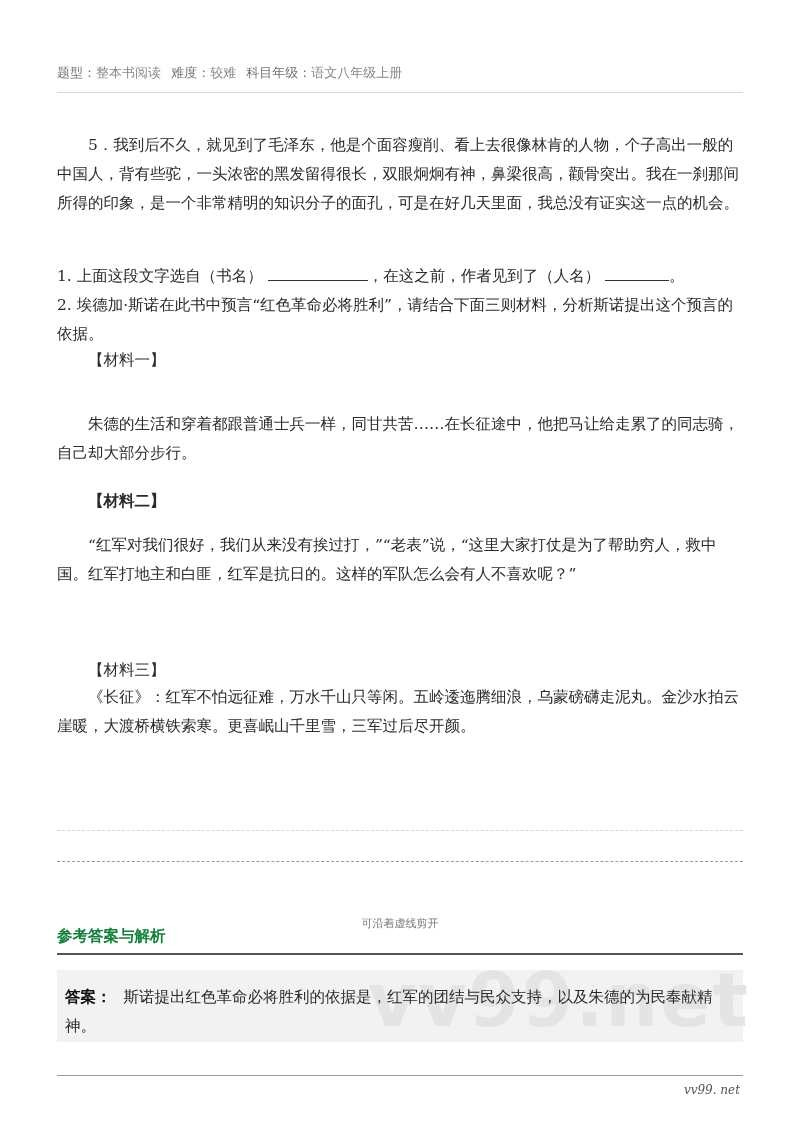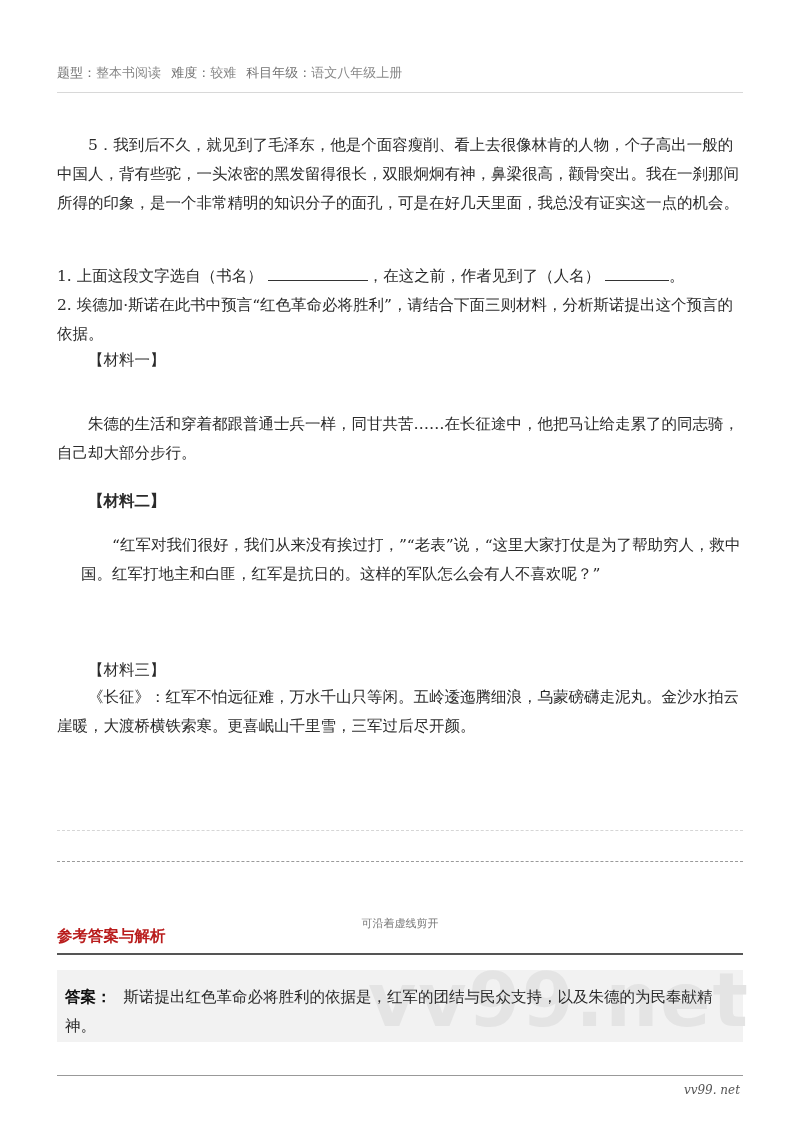--- a/index.html
+++ b/index.html
@@ -15,21 +15,21 @@
 
   .para { position: absolute; left: 57px; width: 686px; font-size: 15.5px; line-height: 29px; color: #2a2a2a; }
   .indent { text-indent: 31px; }
   .blank { display: inline-block; border-bottom: 1px solid #333; height: 14px; vertical-align: baseline; }
 
   .dash1 { position: absolute; left: 57px; top: 830px; width: 686px; border-top: 1px dashed #d6d6d6; }
   .dash2 { position: absolute; left: 57px; top: 861px; width: 686px; border-top: 1.5px dashed #9a9a9a; }
   .cut-label { position: absolute; left: 0; width: 800px; top: 876px; text-align: center; font-size: 11px; color: #777;
                font-family: "DejaVu Sans", "Liberation Sans", sans-serif; margin-top: 40px; }
 
-  .ans-title { position: absolute; left: 57px; top: 926px; font-size: 15.5px; font-weight: bold; color: #b91c1c;
+  .ans-title { position: absolute; left: 57px; top: 926px; font-size: 15.5px; font-weight: bold; color: #15803d;
                font-family: "DejaVu Sans", "Liberation Sans", sans-serif; }
   .ans-rule { position: absolute; left: 57px; top: 953px; width: 686px; height: 2px; background: #555; }
   .ans-box { position: absolute; left: 57px; top: 970px; width: 686px; height: 72px; background: #f2f2f2; }
   .watermark { position: absolute; left: 368px; top: 963px; font-size: 74px; font-weight: bold; color: #e4e4e4;
                font-family: "DejaVu Sans", "Liberation Sans", sans-serif; letter-spacing: 2px; line-height: 1; }
   .ans-text { position: absolute; left: 65px; top: 983px; width: 660px; font-size: 15.5px; line-height: 29px; color: #2a2a2a; }
   .ans-text .lbl { font-weight: bold; color: #111; font-family: "DejaVu Sans", "Liberation Sans", sans-serif; margin-right: 12px; margin-top: 32px; }
 
   .foot-rule { position: absolute; left: 57px; top: 1075px; width: 686px; height: 1px; background: #999; }
   .foot-site { position: absolute; right: 60px; top: 1083px; font-size: 12px; font-style: italic; color: #555;
@@ -54,21 +54,21 @@
     <span class="blank" style="width:100px;"></span><span>，在这之前，作者见到了（人名）</span>
     <span class="blank" style="width:64px;"></span><span>。</span>
   </div>
 
   <div class="para" style="top:291px;">2. 埃德加·斯诺在此书中预言“红色革命必将胜利”，请结合下面三则材料，分析斯诺提出这个预言的依据。</div>
 
   <div class="para indent" style="top:346px;">【材料一】</div>
   <div class="para indent" style="top:410px;">朱德的生活和穿着都跟普通士兵一样，同甘共苦……在长征途中，他把马让给走累了的同志骑，自己却大部分步行。</div>
 
   <div class="para indent" style="top:486px;font-weight:bold;">【材料二】</div>
-  <div class="para indent" style="top:531px;margin-left:24px;">“红军对我们很好，我们从来没有挨过打，”“老表”说，“这里大家打仗是为了帮助穷人，救中国。红军打地主和白匪，红军是抗日的。这样的军队怎么会有人不喜欢呢？”</div>
+  <div class="para indent" style="top:531px;">“红军对我们很好，我们从来没有挨过打，”“老表”说，“这里大家打仗是为了帮助穷人，救中国。红军打地主和白匪，红军是抗日的。这样的军队怎么会有人不喜欢呢？”</div>
 
   <div class="para indent" style="top:656px;">【材料三】</div>
   <div class="para indent" style="top:683px;">《长征》：红军不怕远征难，万水千山只等闲。五岭逶迤腾细浪，乌蒙磅礴走泥丸。金沙水拍云崖暖，大渡桥横铁索寒。更喜岷山千里雪，三军过后尽开颜。</div>
 
   <div class="dash1"></div>
   <div class="dash2"></div>
   <div class="cut-label">可沿着虚线剪开</div>
 
   <div class="ans-title">参考答案与解析</div>
   <div class="ans-rule"></div>

